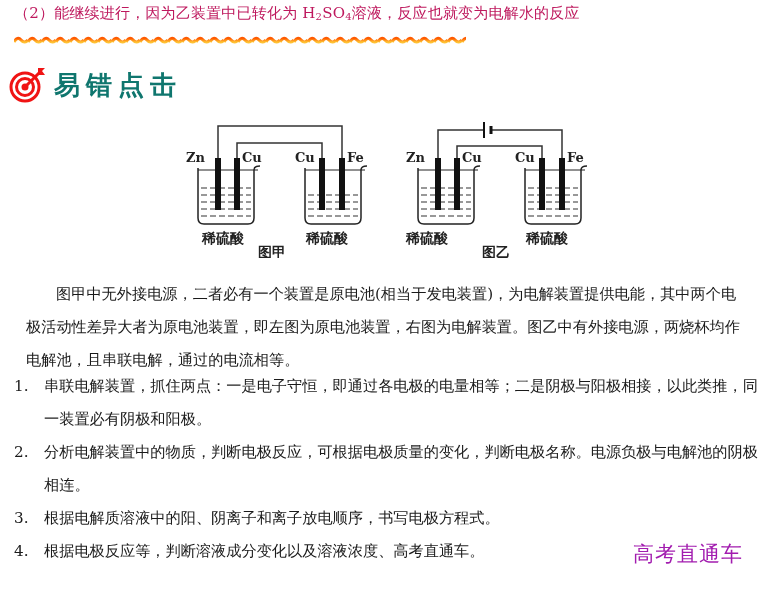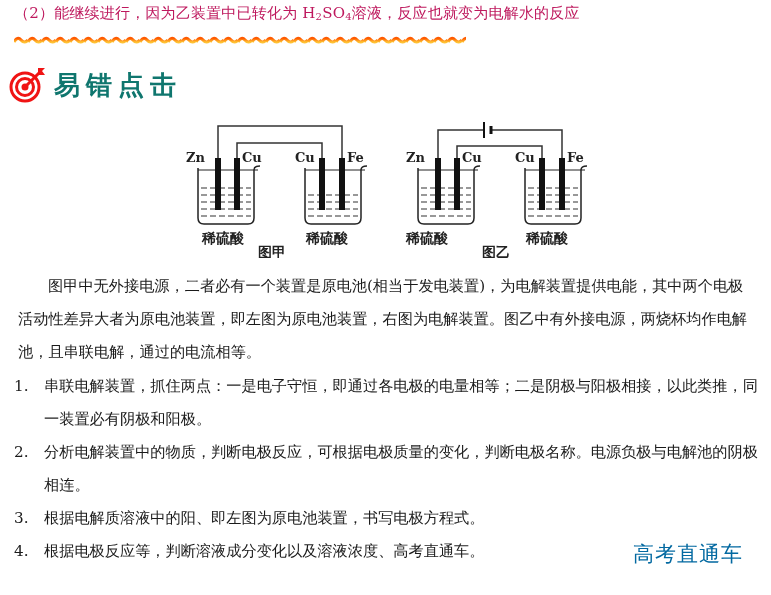--- a/index.html
+++ b/index.html
@@ -7,27 +7,27 @@
          font-family: "DejaVu Serif", "Liberation Serif", serif; color: #1a1a1a; }
   .topline { position: absolute; left: 14px; top: 4px; font-size: 15px; color: #be185d;
              letter-spacing: 0.2px; white-space: nowrap; }
   .topline sub { font-size: 10px; vertical-align: -2px; }
   .wavy { position: absolute; left: 14px; top: 33px; width: 452px; height: 14px; }
   .badge { position: absolute; left: 8px; top: 65px; display: flex; align-items: center; }
   .badge-title { font-family: "DejaVu Sans", sans-serif; font-weight: bold; color: #0f766e;
                  font-size: 26px; letter-spacing: 6px; margin-left: 6px; }
   .figure { position: absolute; top: 118px; }
   .para { position: absolute; left: 14px; width: 745px; font-size: 15.2px; line-height: 33px; }
-  .para p { margin: 4px; }
+  .para p { margin: 12px; }
   .indent { text-indent: 30px; }
   .li { display: flex; }
   .li .num { width: 20px; flex: none; }
   .li .body { flex: 1; margin-left: 10px; }
   .watermark { position: absolute; right: 28px; top: 540px; font-family: "DejaVu Sans", sans-serif;
-               font-size: 21px; color: #0369a1; letter-spacing: 1px; }
+               font-size: 21px; color: #a21caf; letter-spacing: 1px; }
 </style>
 </head>
 <body>
 
 <div class="topline">
   <span>（2）能继续进行，因为乙装置中已转化为 H</span><sub>2</sub><span>SO</span><sub>4</sub><span>溶液，反应也就变为电解水的反应</span>
 </div>
 
 <svg class="wavy" viewBox="0 0 452 14">
   <defs>
@@ -156,21 +156,21 @@
   <div class="li">
     <span class="num">1.</span>
     <span class="body">串联电解装置，抓住两点：一是电子守恒，即通过各电极的电量相等；二是阴极与阳极相接，以此类推，同一装置必有阴极和阳极。</span>
   </div>
   <div class="li">
     <span class="num">2.</span>
     <span class="body">分析电解装置中的物质，判断电极反应，可根据电极质量的变化，判断电极名称。电源负极与电解池的阴极相连。</span>
   </div>
   <div class="li">
     <span class="num">3.</span>
-    <span class="body">根据电解质溶液中的阳、即左图为原电池装置，书写电极方程式。</span>
+    <span class="body">根据电解质溶液中的阳、阴离子和离子放电顺序，书写电极方程式。</span>
   </div>
   <div class="li">
     <span class="num">4.</span>
     <span class="body">根据电极反应等，判断溶液成分变化以及溶液浓度、高考直通车。</span>
   </div>
 </div>
 
 <div class="watermark">高考直通车</div>
 
 </body></html>

